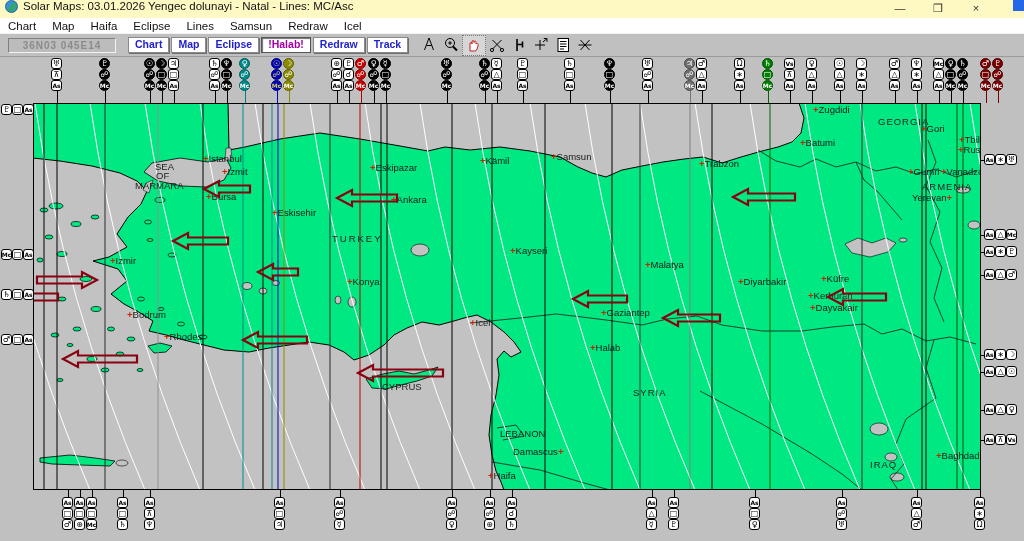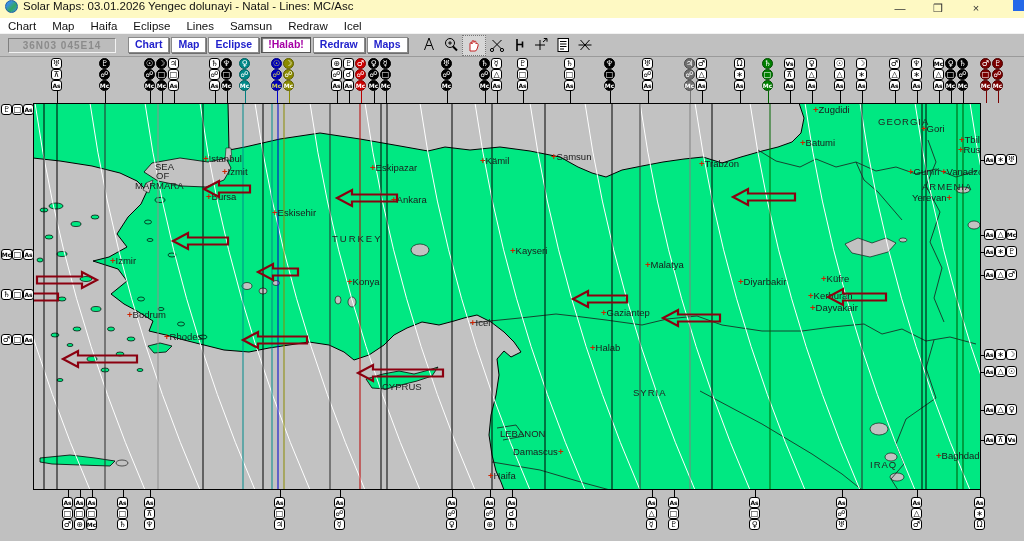--- a/index.html
+++ b/index.html
@@ -77,21 +77,21 @@
   </div>
 
 <div id="toolbar">
   <div id="coordbox">36N03 045E14</div>
   <div id="tb-buttons" style="display:flex">
       <span class="tb-btn first">Chart</span>
       <span class="tb-btn">Map</span>
       <span class="tb-btn">Eclipse</span>
       <span class="tb-btn pressed">!Halab!</span>
       <span class="tb-btn">Redraw</span>
-      <span class="tb-btn">Maps</span>
+      <span class="tb-btn">Track</span>
     </div>
   <div class="tb-icons">
       <span class="tb-icon">
         <svg width="18" height="17" viewBox="0 0 18 17">
           <path d="M9 2 L4.5 14 M9 2 L13.5 14 M6.5 9.5 L11.5 9.5" stroke="#000" fill="none"></path>
         </svg>
       </span>
       <span class="tb-icon">
         <svg width="18" height="17" viewBox="0 0 18 17">
           <circle cx="8" cy="7" r="4.5" fill="none" stroke="#000"></circle>

